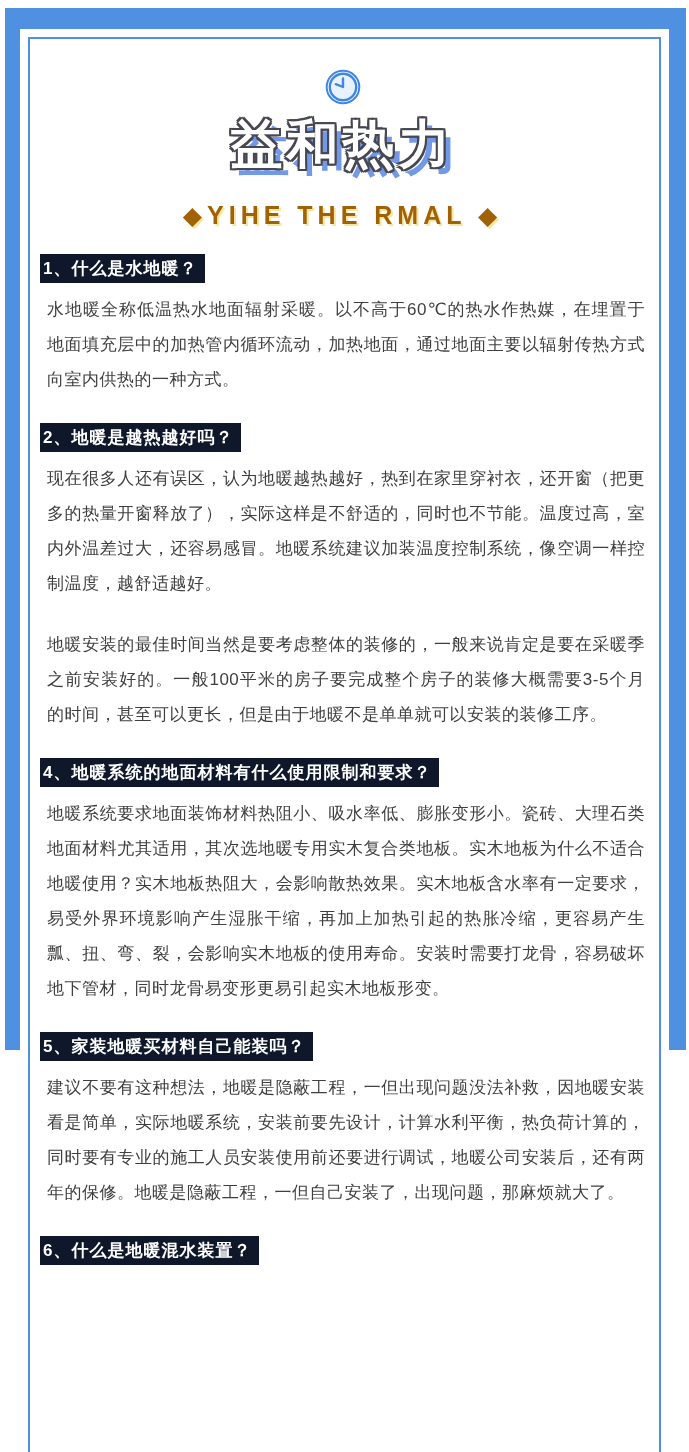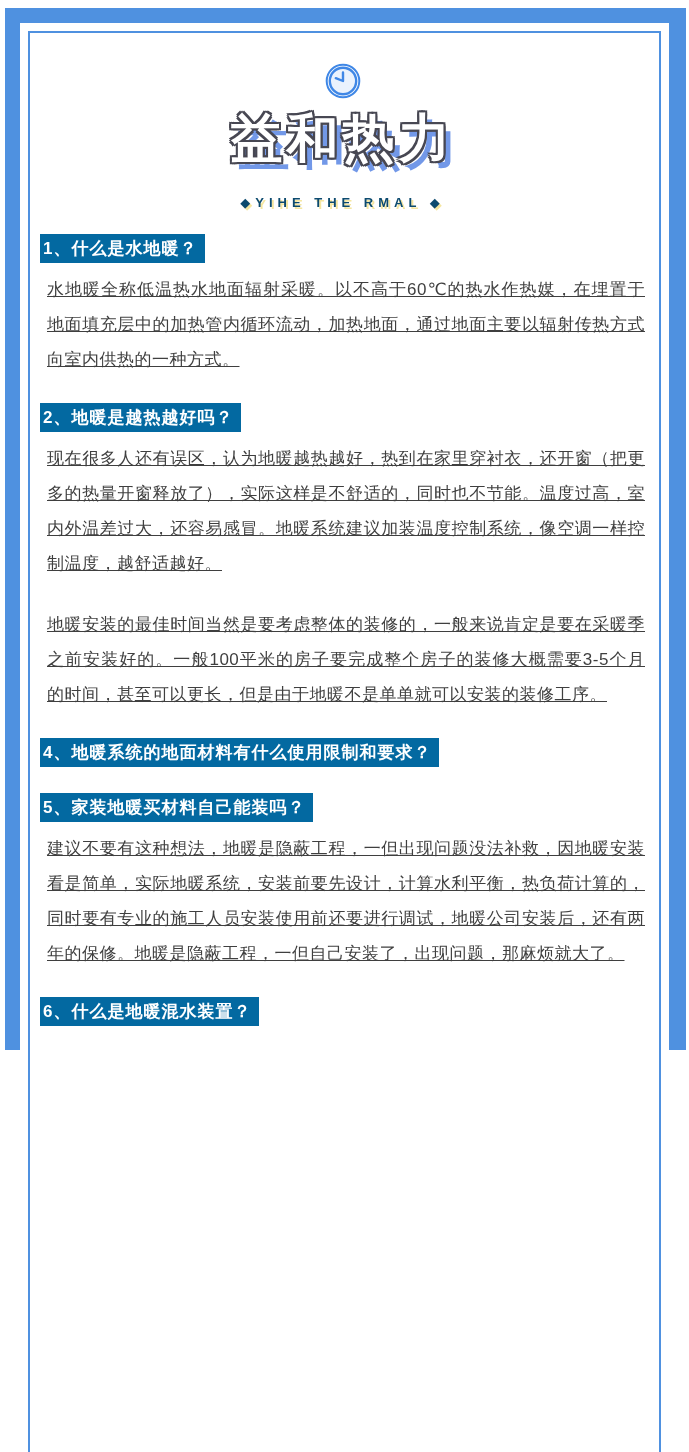--- a/index.html
+++ b/index.html
@@ -9,21 +9,21 @@
     height: 1452px;
     overflow: hidden;
     background: #ffffff;
     font-family: "Liberation Sans", "DejaVu Sans", sans-serif;
   }
   
   .frame-thick {
     margin: 8px 3px 0 5px;
     height: 1042px;
     background: #4f91e0;
-    padding: 15px 17px 0 15px;
+    padding: 21px 17px 0 15px;
   }
   .frame-gap {
     height: 1429px;
     background: #ffffff;
     padding: 8px 8px 0 8px;
   }
   .frame-thin {
     height: 1421px;
     background: #ffffff;
     border: 2px solid #4f91e0;
@@ -45,47 +45,46 @@
     text-shadow:
       -2px -2px 0 #474752,  2px -2px 0 #474752,
       -2px  2px 0 #474752,  2px  2px 0 #474752,
        0   -2px 0 #474752,  0    2px 0 #474752,
       -2px  0   0 #474752,  2px  0   0 #474752,
        7px  7px 0 #7298e8;
   }
   .page-subtitle {
     margin-top: 24px;
     text-align: center;
-    font-size: 13px;
+    font-size: 25px;
     font-weight: bold;
     letter-spacing: 5px;
-    color: #0c4a6e;
+    color: #a16207;
     text-shadow: 2px 2px 0 #f5e6a0;
   }
   
   .qa-list { margin-top: 24px; }
   .qa-section { margin-bottom: 26px; }
   .qa-heading {
     display: inline-block;
-    background: #0369a1;
+    background: #0f172a;
     color: #ffffff;
     font-size: 17px;
     font-weight: bold;
     letter-spacing: 1px;
     padding: 3px 8px 3px 3px;
   }
   .qa-paragraph {
     margin: 9px 0 0 0;
     padding: 0 0 0 7px;
     font-size: 17px;
     line-height: 35px;
     color: #3f3f3f;
     text-align: justify;
     letter-spacing: 0.5px;
-    text-decoration: underline;
   }
 </style>
 </head>
 <body>
 
 <div class="frame-thick">
   <div class="frame-gap">
     <div class="frame-thin">
 
       <header>
@@ -111,20 +110,21 @@
           <div class="qa-heading">2、地暖是越热越好吗？</div>
           <p class="qa-paragraph">现在很多人还有误区，认为地暖越热越好，热到在家里穿衬衣，还开窗（把更多的热量开窗释放了），实际这样是不舒适的，同时也不节能。温度过高，室内外温差过大，还容易感冒。地暖系统建议加装温度控制系统，像空调一样控制温度，越舒适越好。</p>
         </section>
 
         <section class="qa-section">
           <p class="qa-paragraph">地暖安装的最佳时间当然是要考虑整体的装修的，一般来说肯定是要在采暖季之前安装好的。一般100平米的房子要完成整个房子的装修大概需要3-5个月的时间，甚至可以更长，但是由于地暖不是单单就可以安装的装修工序。</p>
         </section>
 
         <section class="qa-section">
           <div class="qa-heading">4、地暖系统的地面材料有什么使用限制和要求？</div>
+          <p class="qa-paragraph">地暖系统要求地面装饰材料热阻小、吸水率低、膨胀变形小。瓷砖、大理石类地面材料尤其适用，其次选地暖专用实木复合类地板。实木地板为什么不适合地暖使用？实木地板热阻大，会影响散热效果。实木地板含水率有一定要求，易受外界环境影响产生湿胀干缩，再加上加热引起的热胀冷缩，更容易产生瓢、扭、弯、裂，会影响实木地板的使用寿命。安装时需要打龙骨，容易破坏地下管材，同时龙骨易变形更易引起实木地板形变。</p>
         </section>
 
         <section class="qa-section">
           <div class="qa-heading">5、家装地暖买材料自己能装吗？</div>
           <p class="qa-paragraph">建议不要有这种想法，地暖是隐蔽工程，一但出现问题没法补救，因地暖安装看是简单，实际地暖系统，安装前要先设计，计算水利平衡，热负荷计算的，同时要有专业的施工人员安装使用前还要进行调试，地暖公司安装后，还有两年的保修。地暖是隐蔽工程，一但自己安装了，出现问题，那麻烦就大了。</p>
         </section>
 
         <section class="qa-section">
           <div class="qa-heading">6、什么是地暖混水装置？</div>
           

